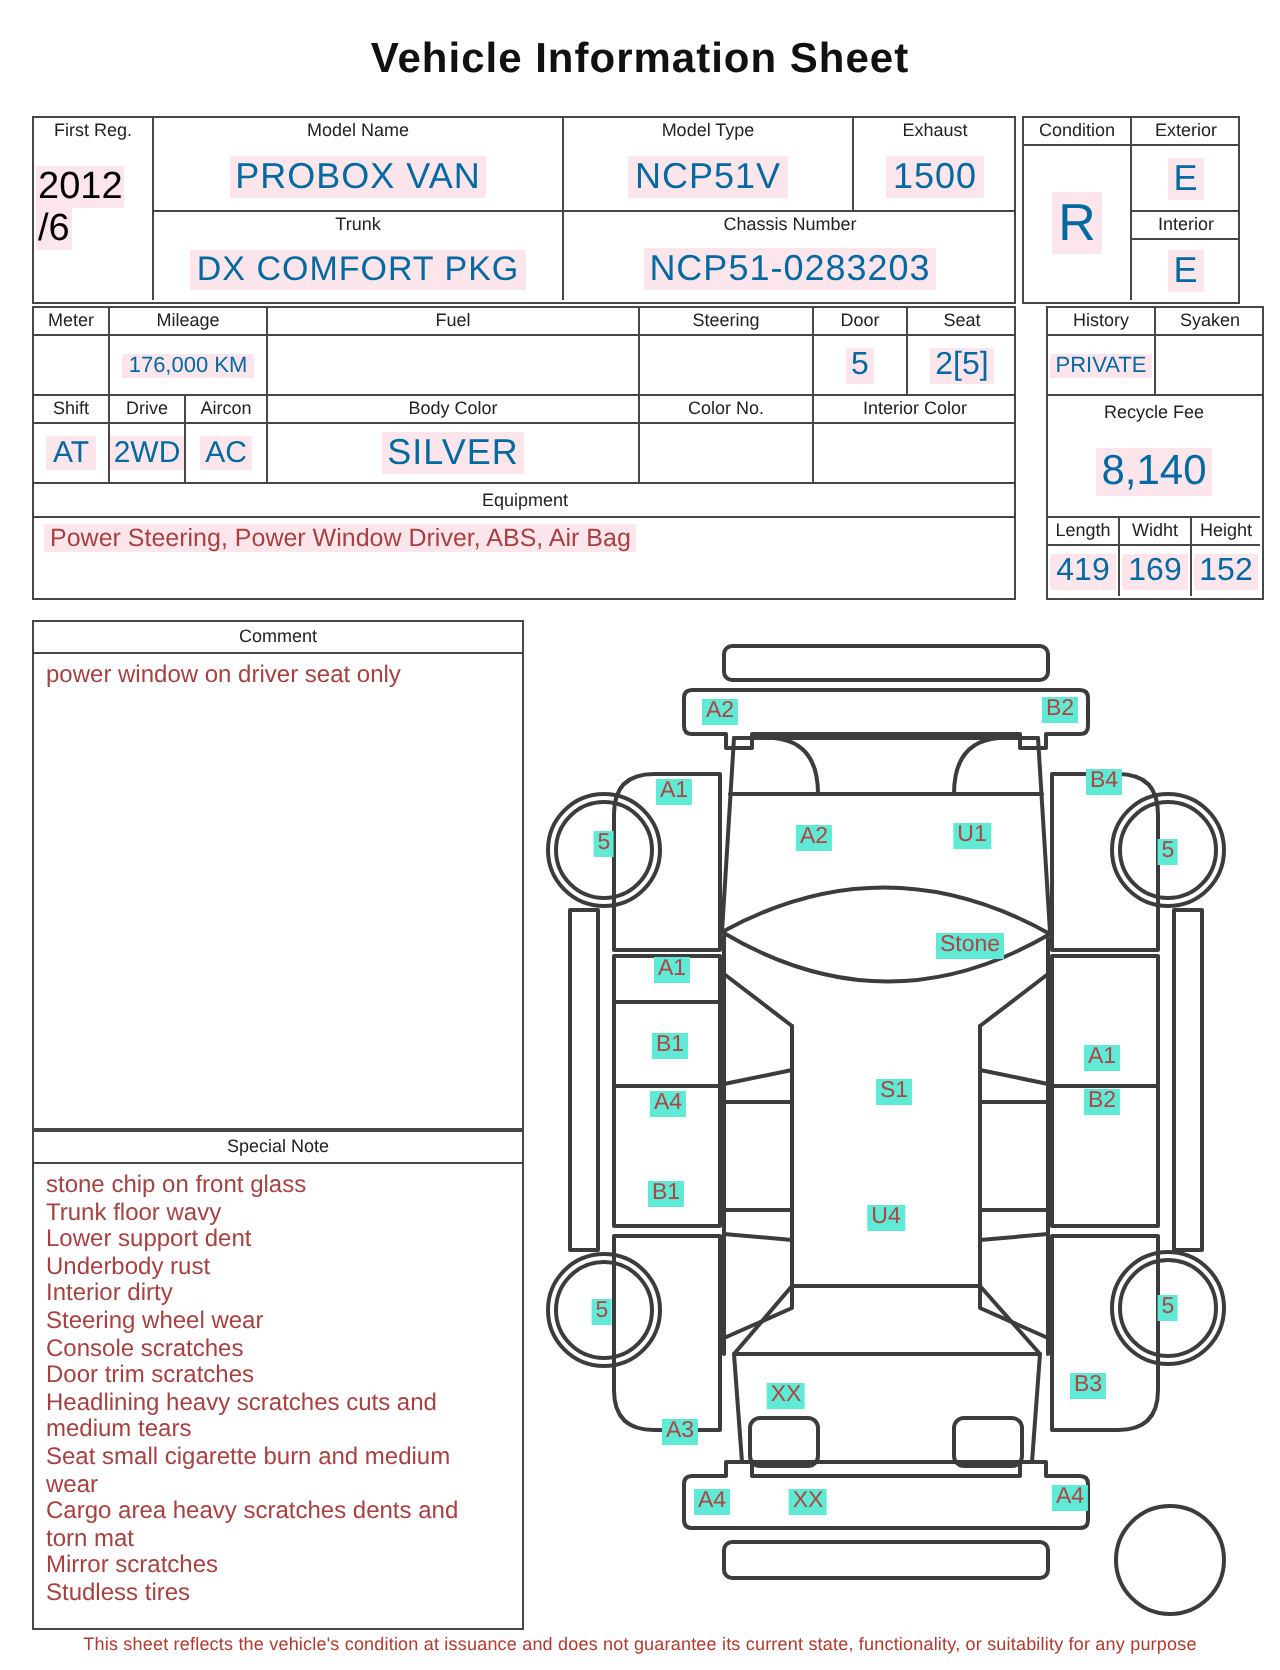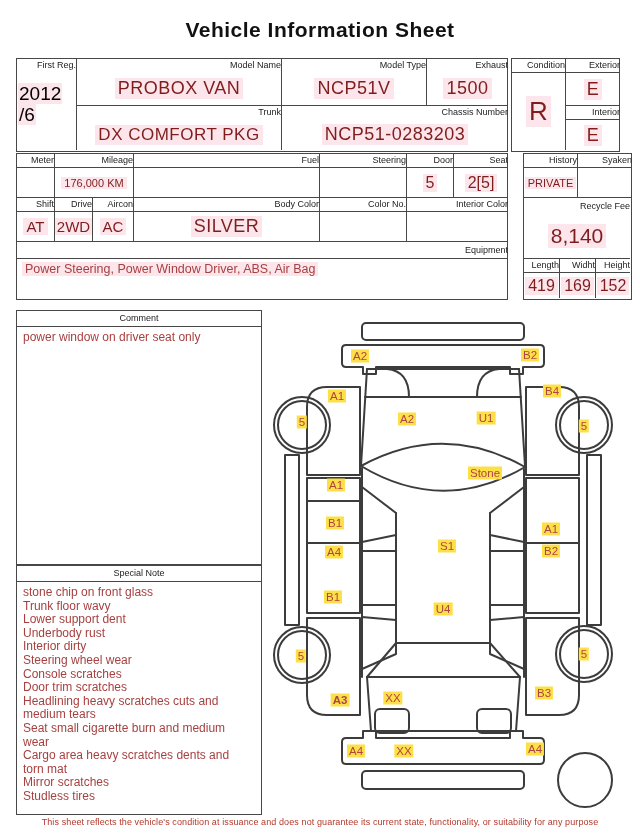--- a/index.html
+++ b/index.html
@@ -7,25 +7,25 @@
     font-family:"Liberation Sans", sans-serif; color:#1a1a1a; position:relative; }
   .page { position:absolute; inset:0; overflow:hidden; }
 
   .title { position:absolute; top:18px; left:0; width:640px; text-align:center;
     font-size:21px; font-weight:600; letter-spacing:.5px; color:#111; }
 
   .box { position:absolute; border:1.5px solid #474747; background:#fff; }
   .cell { position:absolute; overflow:hidden; }
   .br { border-right:1.5px solid #474747; }
   .bb { border-bottom:1.5px solid #474747; }
-  .lbl { font-size:9px; color:#222; text-align:right; line-height:13px; height:13px; white-space:nowrap; }
+  .lbl { font-size:9px; color:#222; text-align:center; line-height:13px; height:13px; white-space:nowrap; }
   .lbl.u { border-bottom:1px solid #474747; height:14px; }
   .valwrap { position:absolute; left:0; right:0; top:13px; bottom:0;
     display:flex; align-items:center; justify-content:center; }
-  .val { color:#7f1d1d; text-align:center; white-space:nowrap; }
+  .val { color:#0369a1; text-align:center; white-space:nowrap; }
   .hl { background:#fce6ec; padding:0 3px; }
   .sz20 { font-size:20px; } .sz19 { font-size:18px; letter-spacing:.5px; }
   .sz17 { font-size:17px; letter-spacing:.5px; } .sz16 { font-size:16px; }
   .sz15 { font-size:15px; } .sz11 { font-size:11px; } .sz26 { font-size:26px; }
 
   .firstreg-val { position:absolute; top:24px; left:1px; font-size:19px; line-height:21px;
     color:#000000; }
   .firstreg-val .hl { padding:0 1px; }
 
   .equip-val { position:absolute; top:17px; left:0; right:0; bottom:0; padding:3px 5px;
@@ -33,21 +33,21 @@
 
   .note-head { height:16px; border-bottom:1.5px solid #474747; text-align:center;
     font-size:9px; line-height:15px; color:#222; }
   .note-body { padding:4px 14px 3px 6px; color:#a74040; font-size:12px; line-height:13.6px; }
   .note-line { margin:0; }
 
   .diagram { position:absolute; left:263px; top:303px; width:360px; height:514px; }
   .diagram svg { position:absolute; left:0; top:0; }
   .dlabels { position:absolute; left:0; top:0; width:360px; height:514px; }
   .dlabels span { position:absolute; transform:translate(-50%,-50%);
-    font-size:11.5px; line-height:13px; color:#b04444; background:#fde047;
+    font-size:11.5px; line-height:13px; color:#b04444; background:#5eead4;
     padding:0 2px; white-space:nowrap; }
 
   .disclaimer { position:absolute; left:0; top:817px; width:640px; text-align:center;
     font-size:9px; color:#b2392c; letter-spacing:.1px; }
 </style>
 </head>
 <body>
 
 <div class="page">
 
@@ -331,21 +331,21 @@
         <span style="left: 73px; top: 182px;">A1</span>
         <span style="left: 72px; top: 220px;">B1</span>
         <span style="left: 71px; top: 249px;">A4</span>
         <span style="left: 70px; top: 294px;">B1</span>
         <span style="left: 288px; top: 226px;">A1</span>
         <span style="left: 288px; top: 248px;">B2</span>
         <span style="left: 184px; top: 243px;">S1</span>
         <span style="left: 180px; top: 306px;">U4</span>
         <span style="left: 38px; top: 353px;">5</span>
         <span style="left: 321px; top: 351px;">5</span>
-        <span style="left: 77px; top: 397px; font-weight: bold;">A3</span>
+        <span style="left: 77px; top: 413px;">A3</span>
         <span style="left: 281px; top: 390px;">B3</span>
         <span style="left: 130px; top: 395px;">XX</span>
         <span style="left: 93px; top: 448px;">A4</span>
         <span style="left: 141px; top: 448px;">XX</span>
         <span style="left: 272px; top: 446px;">A4</span>
       </div>
   </div>
 
   <div class="disclaimer">This sheet reflects the vehicle's condition at issuance and does not guarantee its current state, functionality, or suitability for any purpose</div>
 

